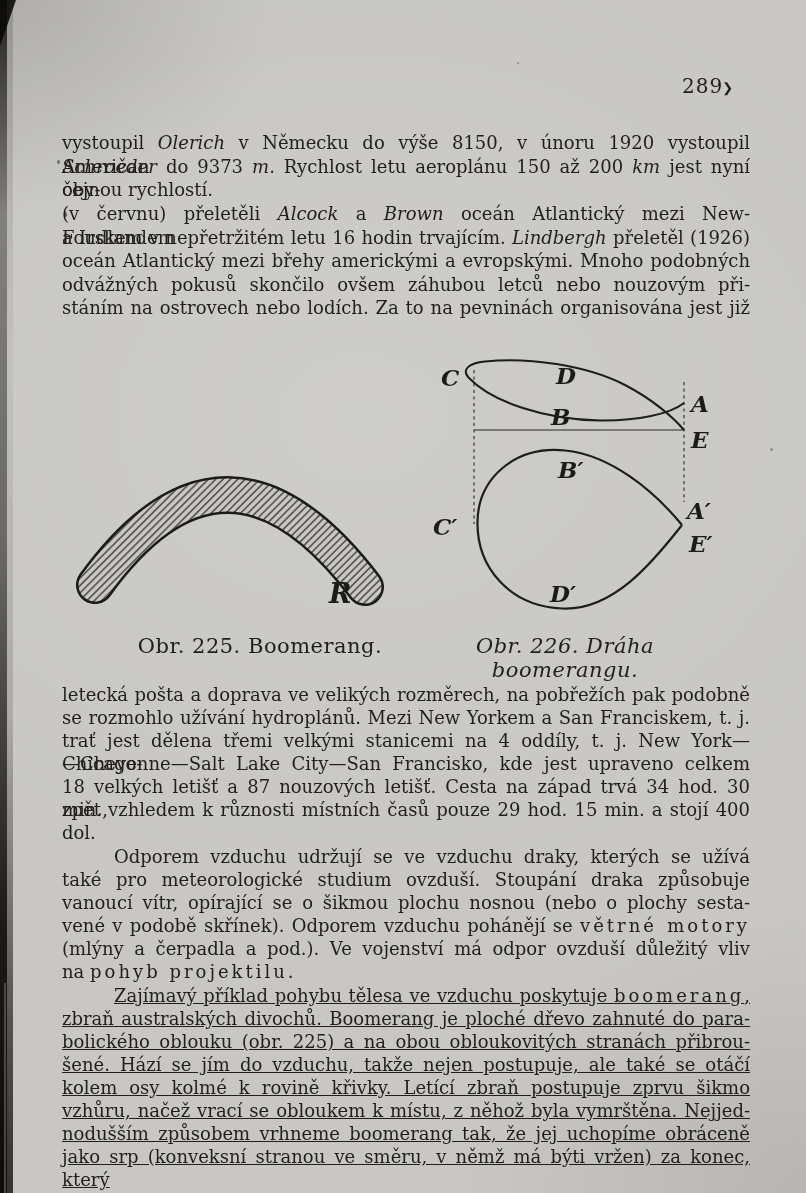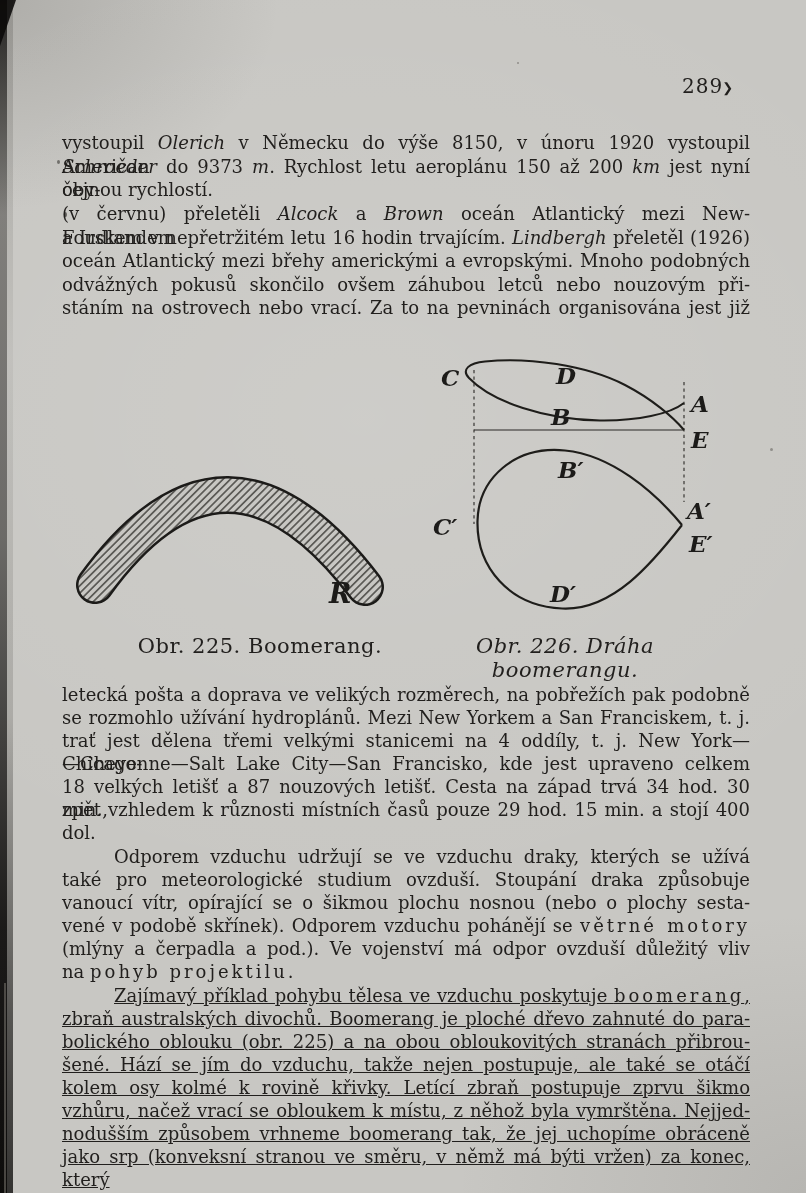--- a/index.html
+++ b/index.html
@@ -66,21 +66,21 @@
 <div class="textblock p1">
     <div class="line"><span>vystoupil </span><span class="it">Olerich</span><span> v Německu do výše 8150, v únoru 1920 vystoupil Američan</span></div>
     <div class="line"><span class="it">Schroeder</span><span> do 9373 </span><span class="it">m</span><span>. Rychlost letu aeroplánu 150 až 200 </span><span class="it">km</span><span> jest nyní oby-</span></div>
     <div class="line nj"><span>čejnou rychlostí.</span></div>
   </div>
 <div class="textblock p2">
     <div class="line"><span>(v červnu) přeletěli </span><span class="it">Alcock</span><span> a </span><span class="it">Brown</span><span> oceán Atlantický mezi New-Foudlandem</span></div>
     <div class="line"><span>a Irskem v nepřetržitém letu 16 hodin trvajícím. </span><span class="it">Lindbergh</span><span> přeletěl (1926)</span></div>
     <div class="line"><span>oceán Atlantický mezi břehy americkými a evropskými. Mnoho podobných</span></div>
     <div class="line"><span>odvážných pokusů skončilo ovšem záhubou letců nebo nouzovým při-</span></div>
-    <div class="line"><span>stáním na ostrovech nebo vrací. Za to na pevninách organisována jest již</span></div>
+    <div class="line"><span>stáním na ostrovech nebo lodích. Za to na pevninách organisována jest již</span></div>
   </div>
 <div class="textblock p3">
     <div class="line"><span>letecká pošta a doprava ve velikých rozměrech, na pobřežích pak podobně</span></div>
     <div class="line"><span>se rozmohlo užívání hydroplánů. Mezi New Yorkem a San Franciskem, t. j.</span></div>
     <div class="line"><span>trať jest dělena třemi velkými stanicemi na 4 oddíly, t. j. New York—Chicago-</span></div>
     <div class="line"><span>—Cheyenne—Salt Lake City—San Francisko, kde jest upraveno celkem</span></div>
     <div class="line"><span>18 velkých letišť a 87 nouzových letišť. Cesta na západ trvá 34 hod. 30 min.,</span></div>
     <div class="line"><span>zpět vzhledem k různosti místních časů pouze 29 hod. 15 min. a stojí 400 dol.</span></div>
   </div>
 <div class="textblock p4">

